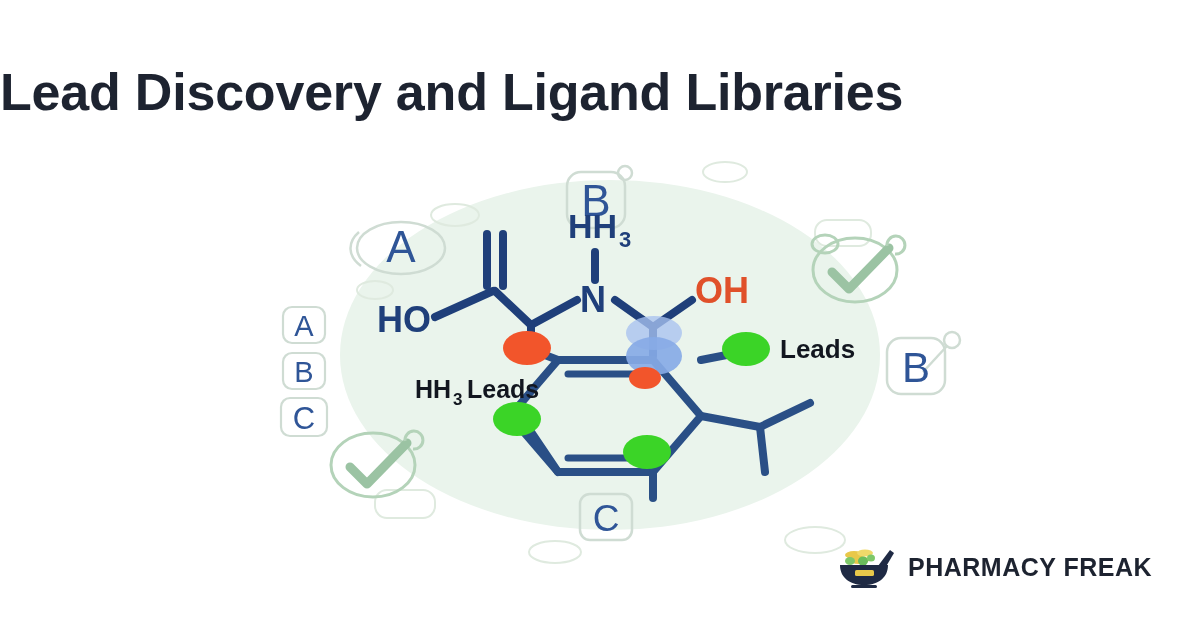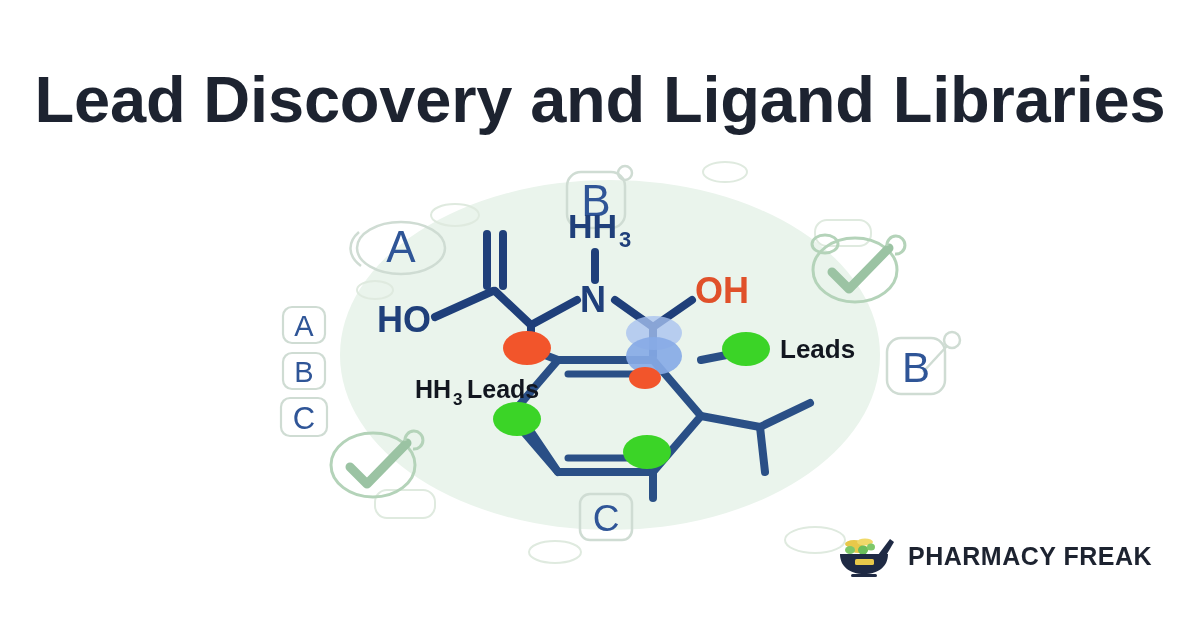--- a/index.html
+++ b/index.html
@@ -8,36 +8,36 @@
     background:#ffffff;
     font-family:"Liberation Sans", sans-serif;
     overflow:hidden;
     position:relative;
   }
   #canvas{position:absolute;inset:0;width:1200px;height:628px;}
 
   
   .title-wrap{
     position:absolute;left:0;top:62px;width:1200px;
-    text-align:center;
+    text-align:left;
     line-height:1.18;
     color:#1d2330;
     font-weight:bold;
-    font-size:65px;
+    font-size:52px;
     letter-spacing:-0.2px;
   }
   .title-line{display:block;}
 
   
   .stage{position:absolute;left:255px;top:160px;width:720px;height:400px;}
   .stage svg{position:absolute;left:0;top:0;overflow:visible;}
 
   
   .logo{
-    position:absolute;left:838px;top:535px;
+    position:absolute;left:838px;top:546px;
     display:flex;align-items:center;gap:14px;
   }
   .logo-mark{width:56px;height:42px;position:relative;}
   .logo-text{
     font-size:25px;font-weight:bold;letter-spacing:0.5px;color:#1d2330;
     font-family:"Liberation Sans", sans-serif;
     white-space:nowrap;
   }
 </style>
 </head>

